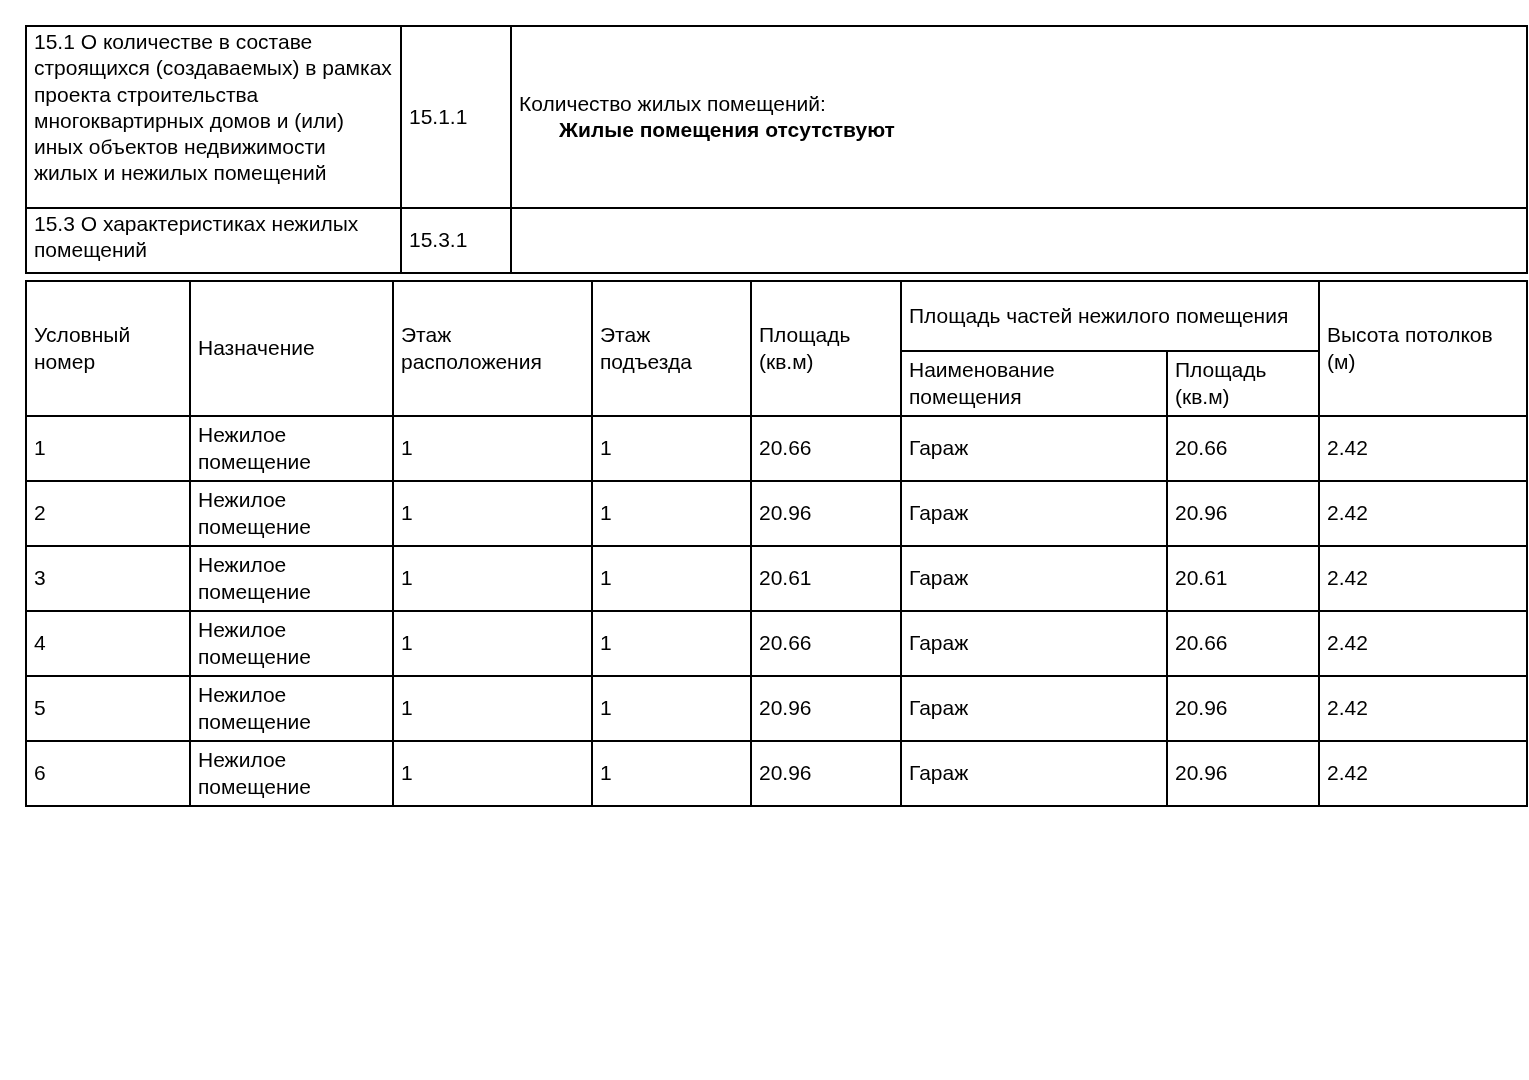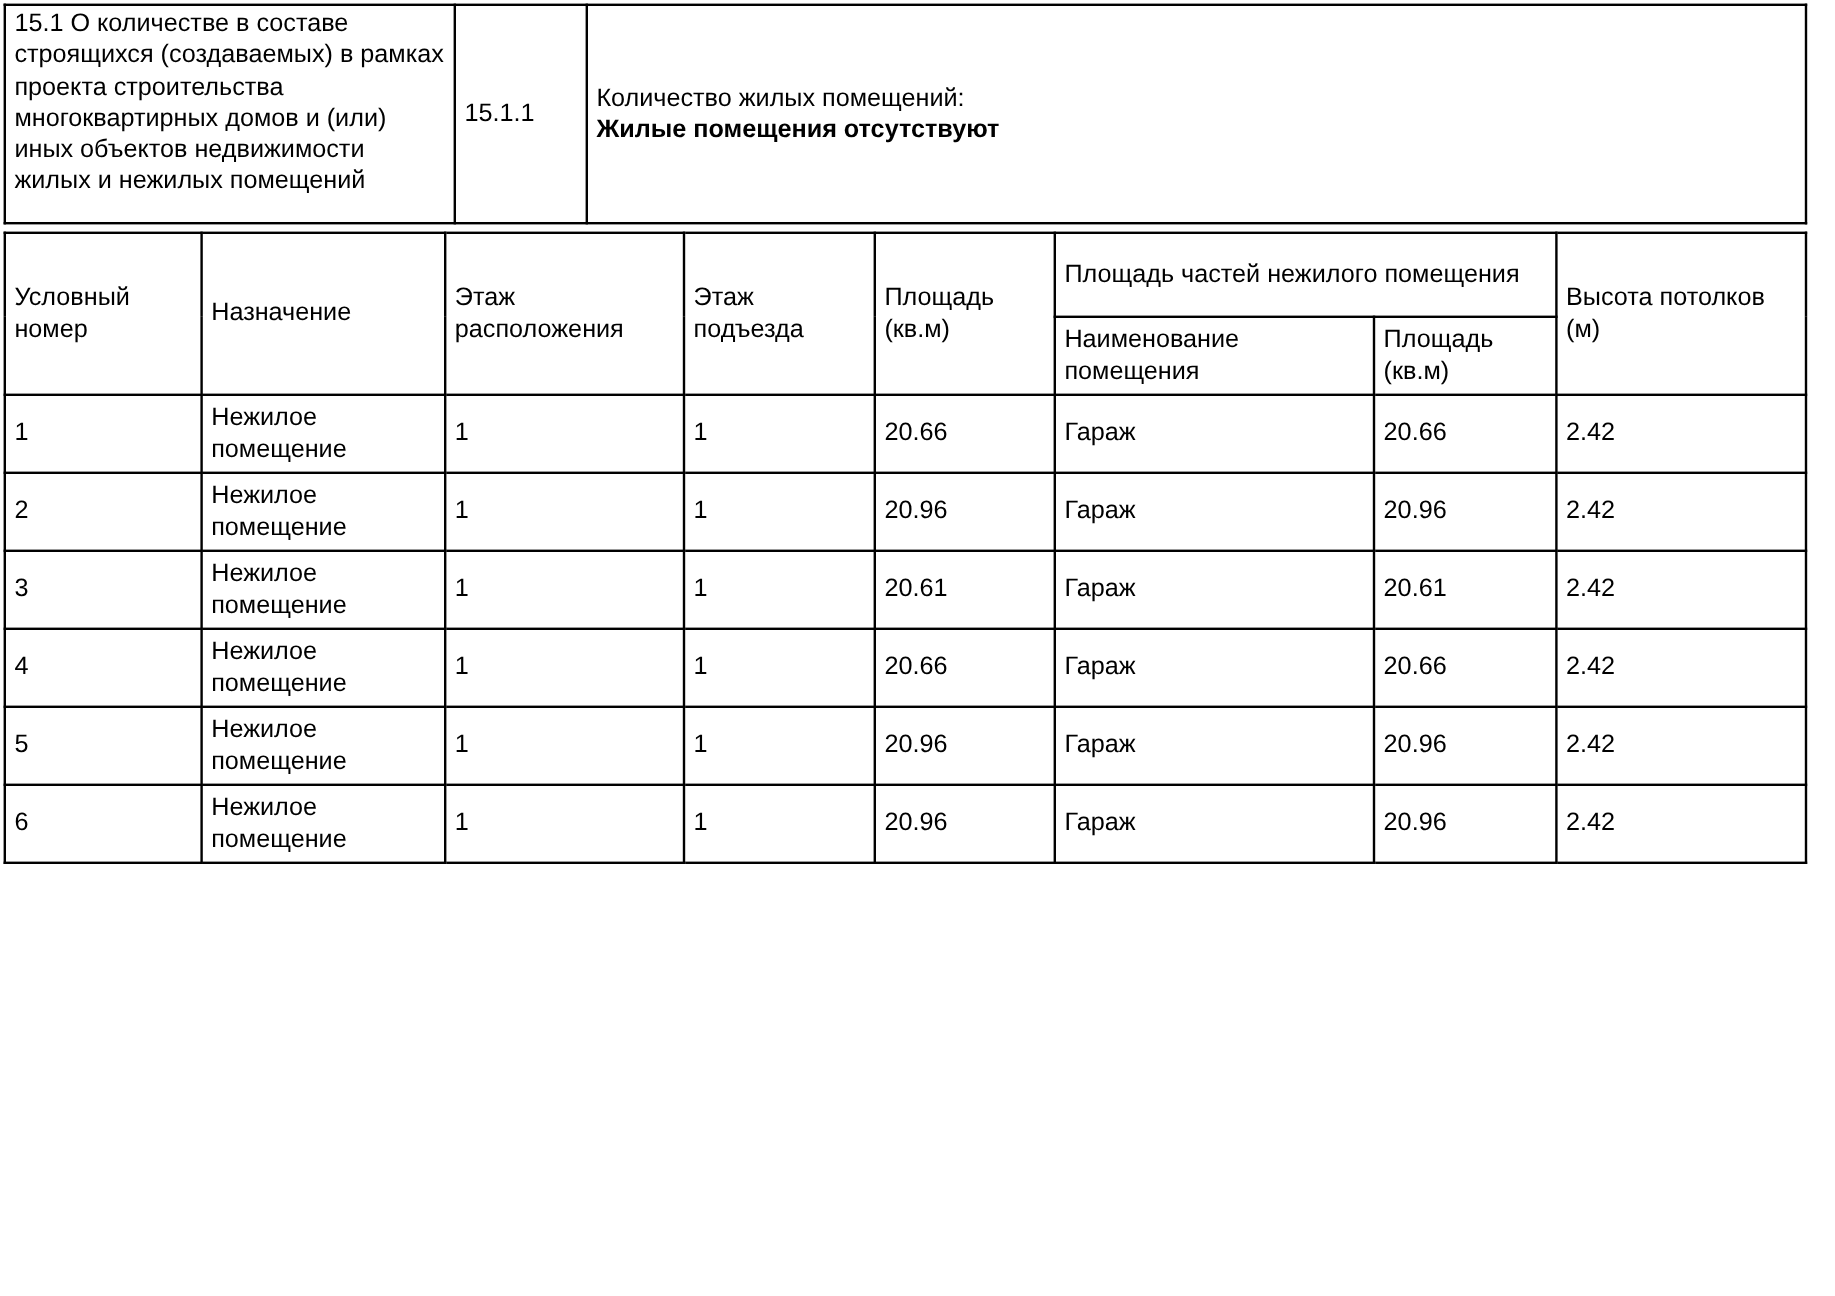--- a/index.html
+++ b/index.html
@@ -3,36 +3,36 @@
 <meta charset="utf-8">
 <style>
   * { box-sizing: border-box; }
   html, body { margin: 0; padding: 0; background: #ffffff; }
   body {
     font-family: "Liberation Sans", sans-serif;
     font-size: 21px;
     color: #000000;
     line-height: 1.25;
   }
-  .page { width: 1529px; padding: 3px; }
+  .page { width: 1529px; padding: 25px; }
   table {
     border-collapse: collapse;
     width: 1501px;
     table-layout: fixed;
   }
   td, th {
     border: 2px solid #000000;
     padding: 2px 7px;
     vertical-align: middle;
     text-align: left;
     font-weight: normal;
     word-wrap: break-word;
   }
   .section-cell { vertical-align: top; }
-  .bold { font-weight: bold; }
+  .bold { font-weight: bold; margin-left: 40px; }
   .info-table tr.tall { height: 182px; }
   .info-table tr.short { height: 65px; }
   .premises-table { margin-top: 6px; }
   .premises-table thead tr.group-row { height: 70px; }
   .premises-table thead tr.sub-row { height: 65px; }
   .premises-table tbody tr { height: 65px; }
   .premises-table th { vertical-align: middle; }
   .premises-table th.group-head { vertical-align: middle; margin-top: 36px; }
 </style>
 </head>
@@ -46,20 +46,28 @@
       <col style="width:110px">
       <col style="width:1016px">
     </colgroup>
     <tbody>
       <tr class="tall">
         <td class="section-cell">15.1 О количестве в составе строящихся (создаваемых) в рамках проекта строительства многоквартирных домов и (или) иных объектов недвижимости жилых и нежилых помещений</td>
         <td>15.1.1</td>
         <td>
           <div>Количество жилых помещений:</div>
           <div class="bold">Жилые помещения отсутствуют</div>
+        </td>
+      </tr>
+      <tr class="short">
+        <td class="section-cell">15.3 О характеристиках нежилых помещений</td>
+        <td>15.3.1</td>
+        <td>
+          <div></div>
+          <div class="bold"></div>
         </td>
       </tr>
     </tbody>
   </table>
 
   <table class="premises-table">
     <colgroup>
       <col style="width:164px">
       <col style="width:203px">
       <col style="width:199px">

